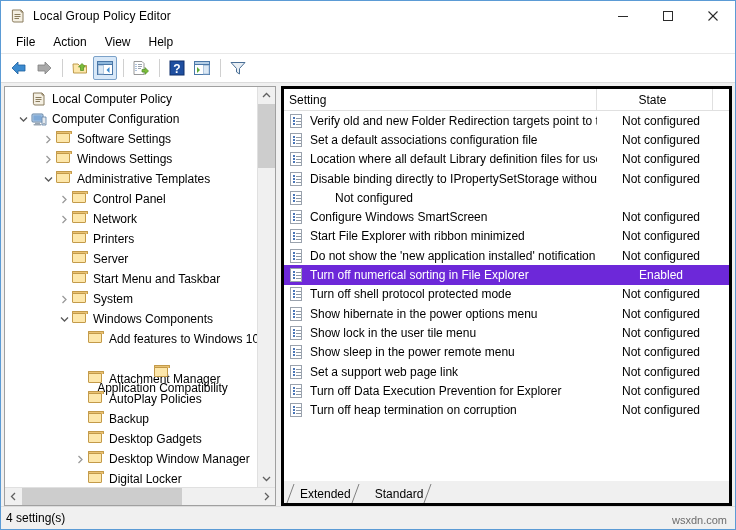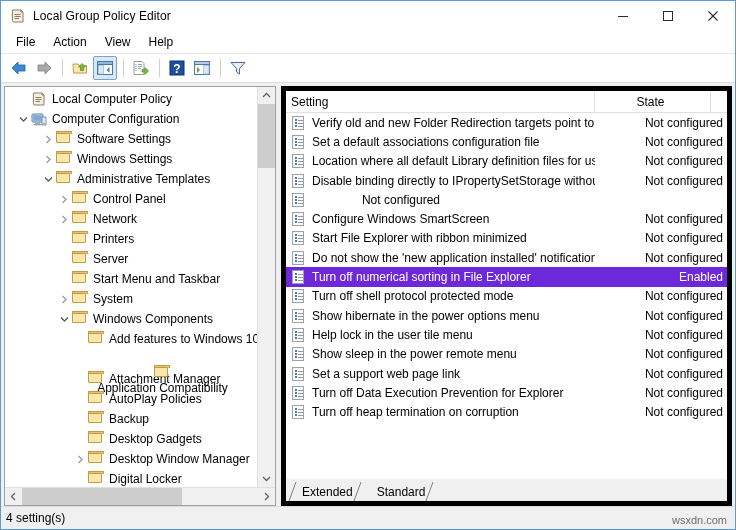--- a/index.html
+++ b/index.html
@@ -133,21 +133,21 @@
     position: relative;
     overflow: hidden;
   }
   #splitter {
     width: 5px;
     background: #f0f0f0;
   }
   #rightpane {
     flex: 1;
     background: #ffffff;
-    border: 5px solid #000000;
+    border: 3px solid #000000;
     box-sizing: border-box;
     display: flex;
     flex-direction: column;
     overflow: hidden;
     min-width: 0;
   }
 
   
   #tree-wrap {
     flex: 1;
@@ -323,21 +323,21 @@
     flex: 1;
     white-space: nowrap;
     overflow: hidden;
     text-overflow: clip;
     min-width: 0;
     padding-right: 4px;
   }
   .lstate {
     width: 132px;
     min-width: 132px;
-    text-align: right;
+    text-align: center;
     white-space: nowrap;
     padding-right: 4px;
     box-sizing: border-box;
   }
 
   
   .docico {
     position: absolute;
     left: 1px; top: 1px;
     width: 12px; height: 14px;
@@ -880,21 +880,21 @@
             <span class="lico">
               <span class="docico">
                 <i style="top:2px"></i>
                 <i style="top:5px"></i>
                 <i style="top:8px"></i>
                 <u style="top:3px"></u>
                 <u style="top:6px"></u>
                 <u style="top:9px"></u>
               </span>
             </span>
-            <span class="lname">Help lock in the user tile menu</span>
+            <span class="lname">Show lock in the user tile menu</span>
             <span class="lstate">Not configured</span>
           </div>
           <div class="lrow">
             <span class="lico">
               <span class="docico">
                 <i style="top:2px"></i>
                 <i style="top:5px"></i>
                 <i style="top:8px"></i>
                 <u style="top:3px"></u>
                 <u style="top:6px"></u>

